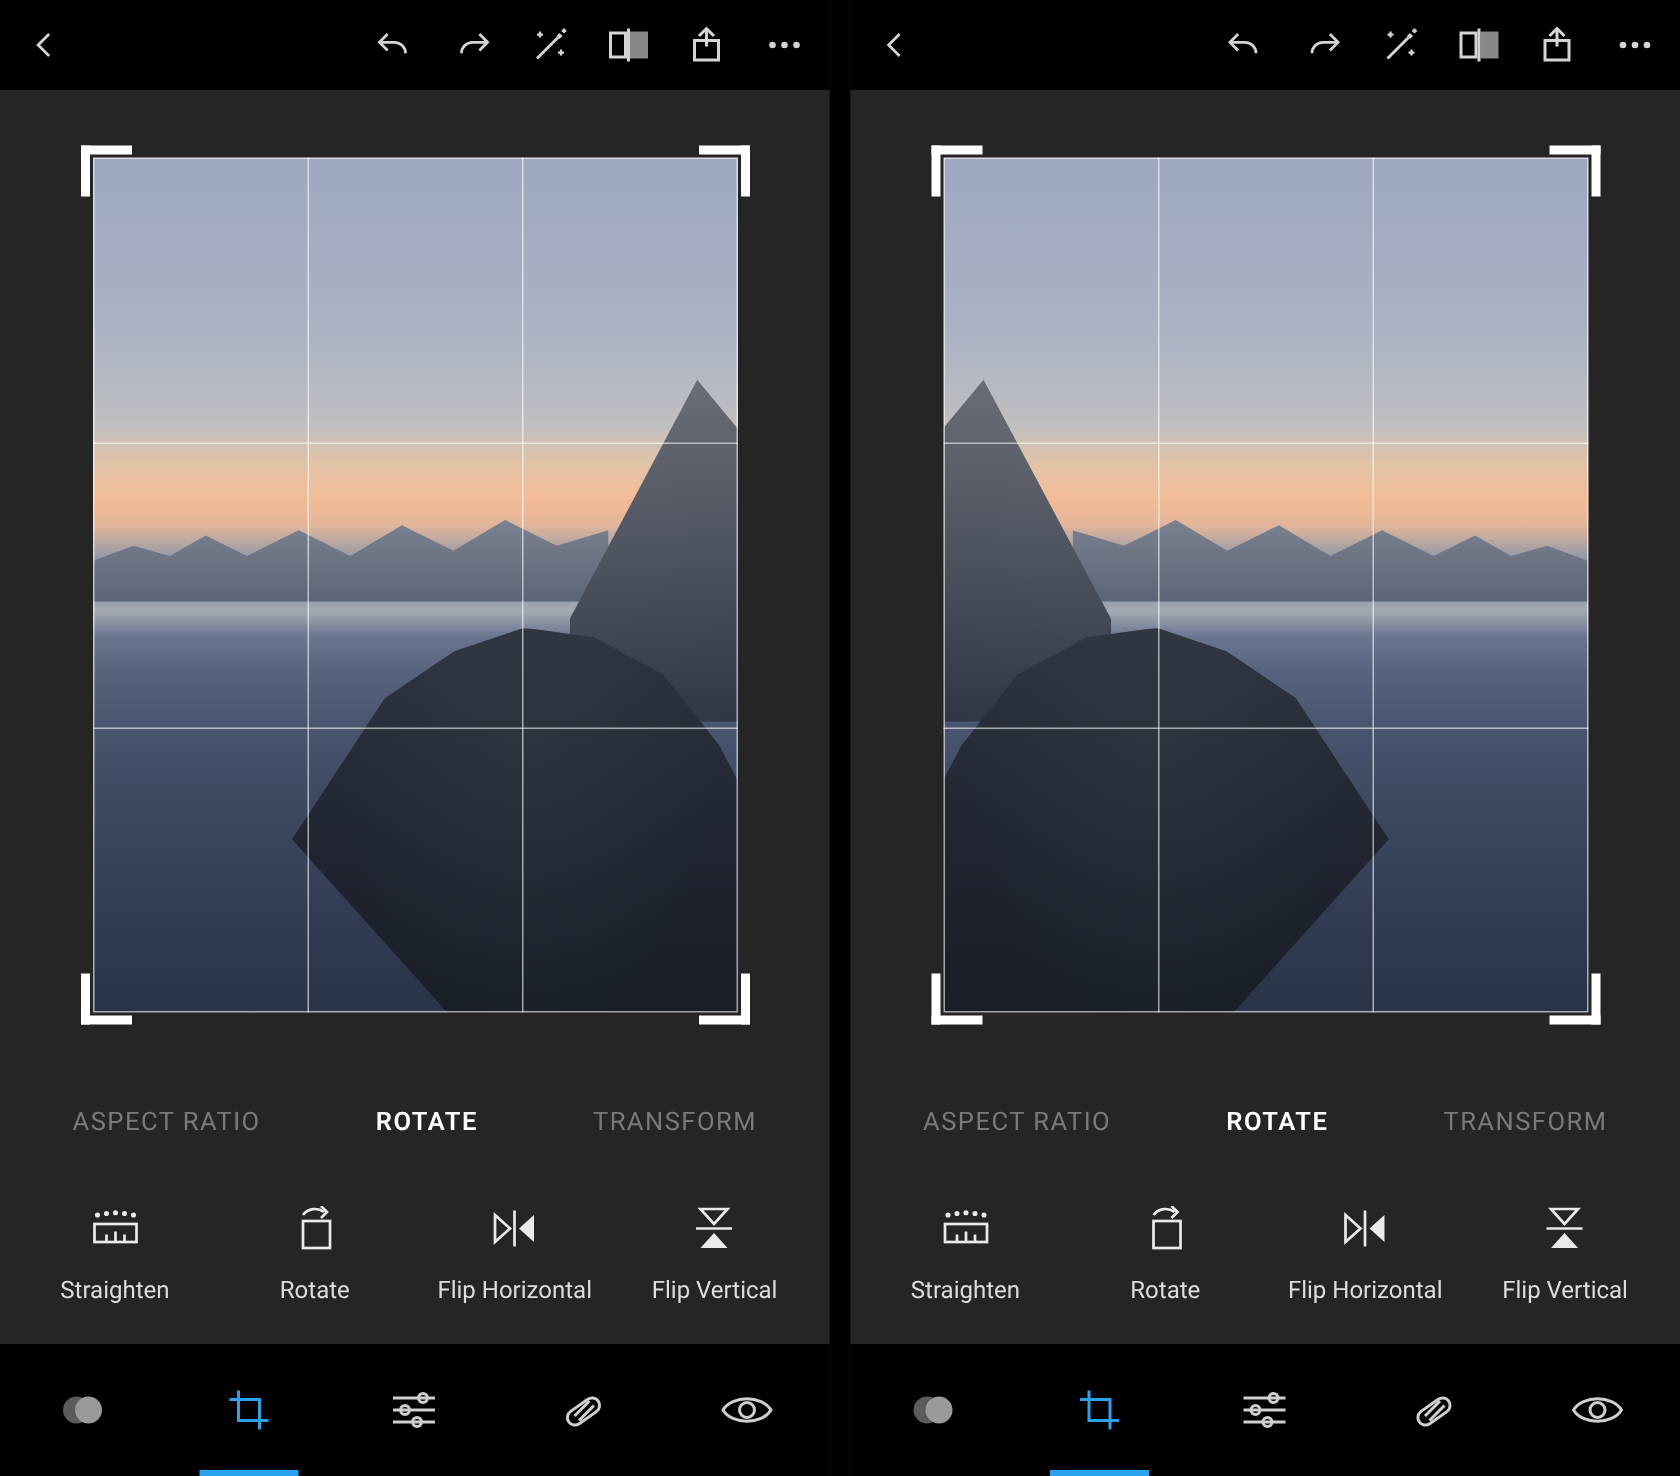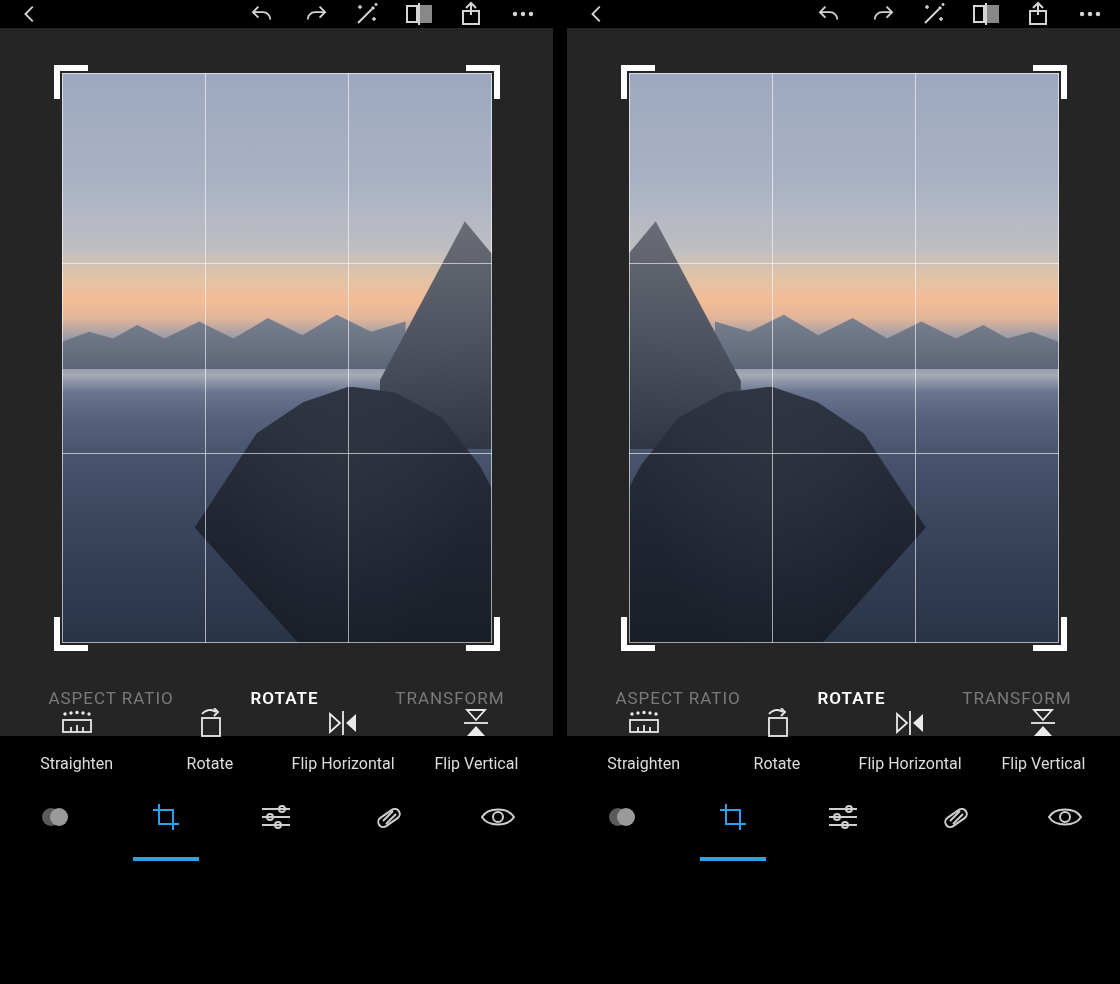--- a/index.html
+++ b/index.html
@@ -1,17 +1,17 @@
 <!DOCTYPE html>
 <html><head>
 <meta charset="utf-8">
 <style>
   * { margin: 0; padding: 0; box-sizing: border-box; }
   body { background: #000; font-family: -apple-system, "Segoe UI", Roboto, sans-serif; width: 1120px; height: 984px; overflow: hidden; display: flex; }
-  .phone { width: 553px; height: 736px; background: #252525; position: relative; display: flex; flex-direction: column; }
+  .phone { width: 553px; height: 984px; background: #252525; position: relative; display: flex; flex-direction: column; }
   .phone + .phone { margin-left: 14px; }
   
   .topbar { height: 60px; background: #000; display: flex; align-items: center; justify-content: space-between; padding: 0 16px; }
   .topbar-left, .topbar-right { display: flex; align-items: center; gap: 24px; }
   .topbar svg { stroke: #d4d4d4; fill: none; stroke-width: 2; }
   .topbar .icon { cursor: pointer; display: flex; align-items: center; justify-content: center; width: 28px; height: 28px; }
   
   .canvas { flex: none; height: 660px; position: relative; display: flex; align-items: center; justify-content: center; }
   .crop-wrap { position: relative; width: 430px; height: 570px; }
   .photo { width: 100%; height: 100%; position: relative; overflow: hidden; }

